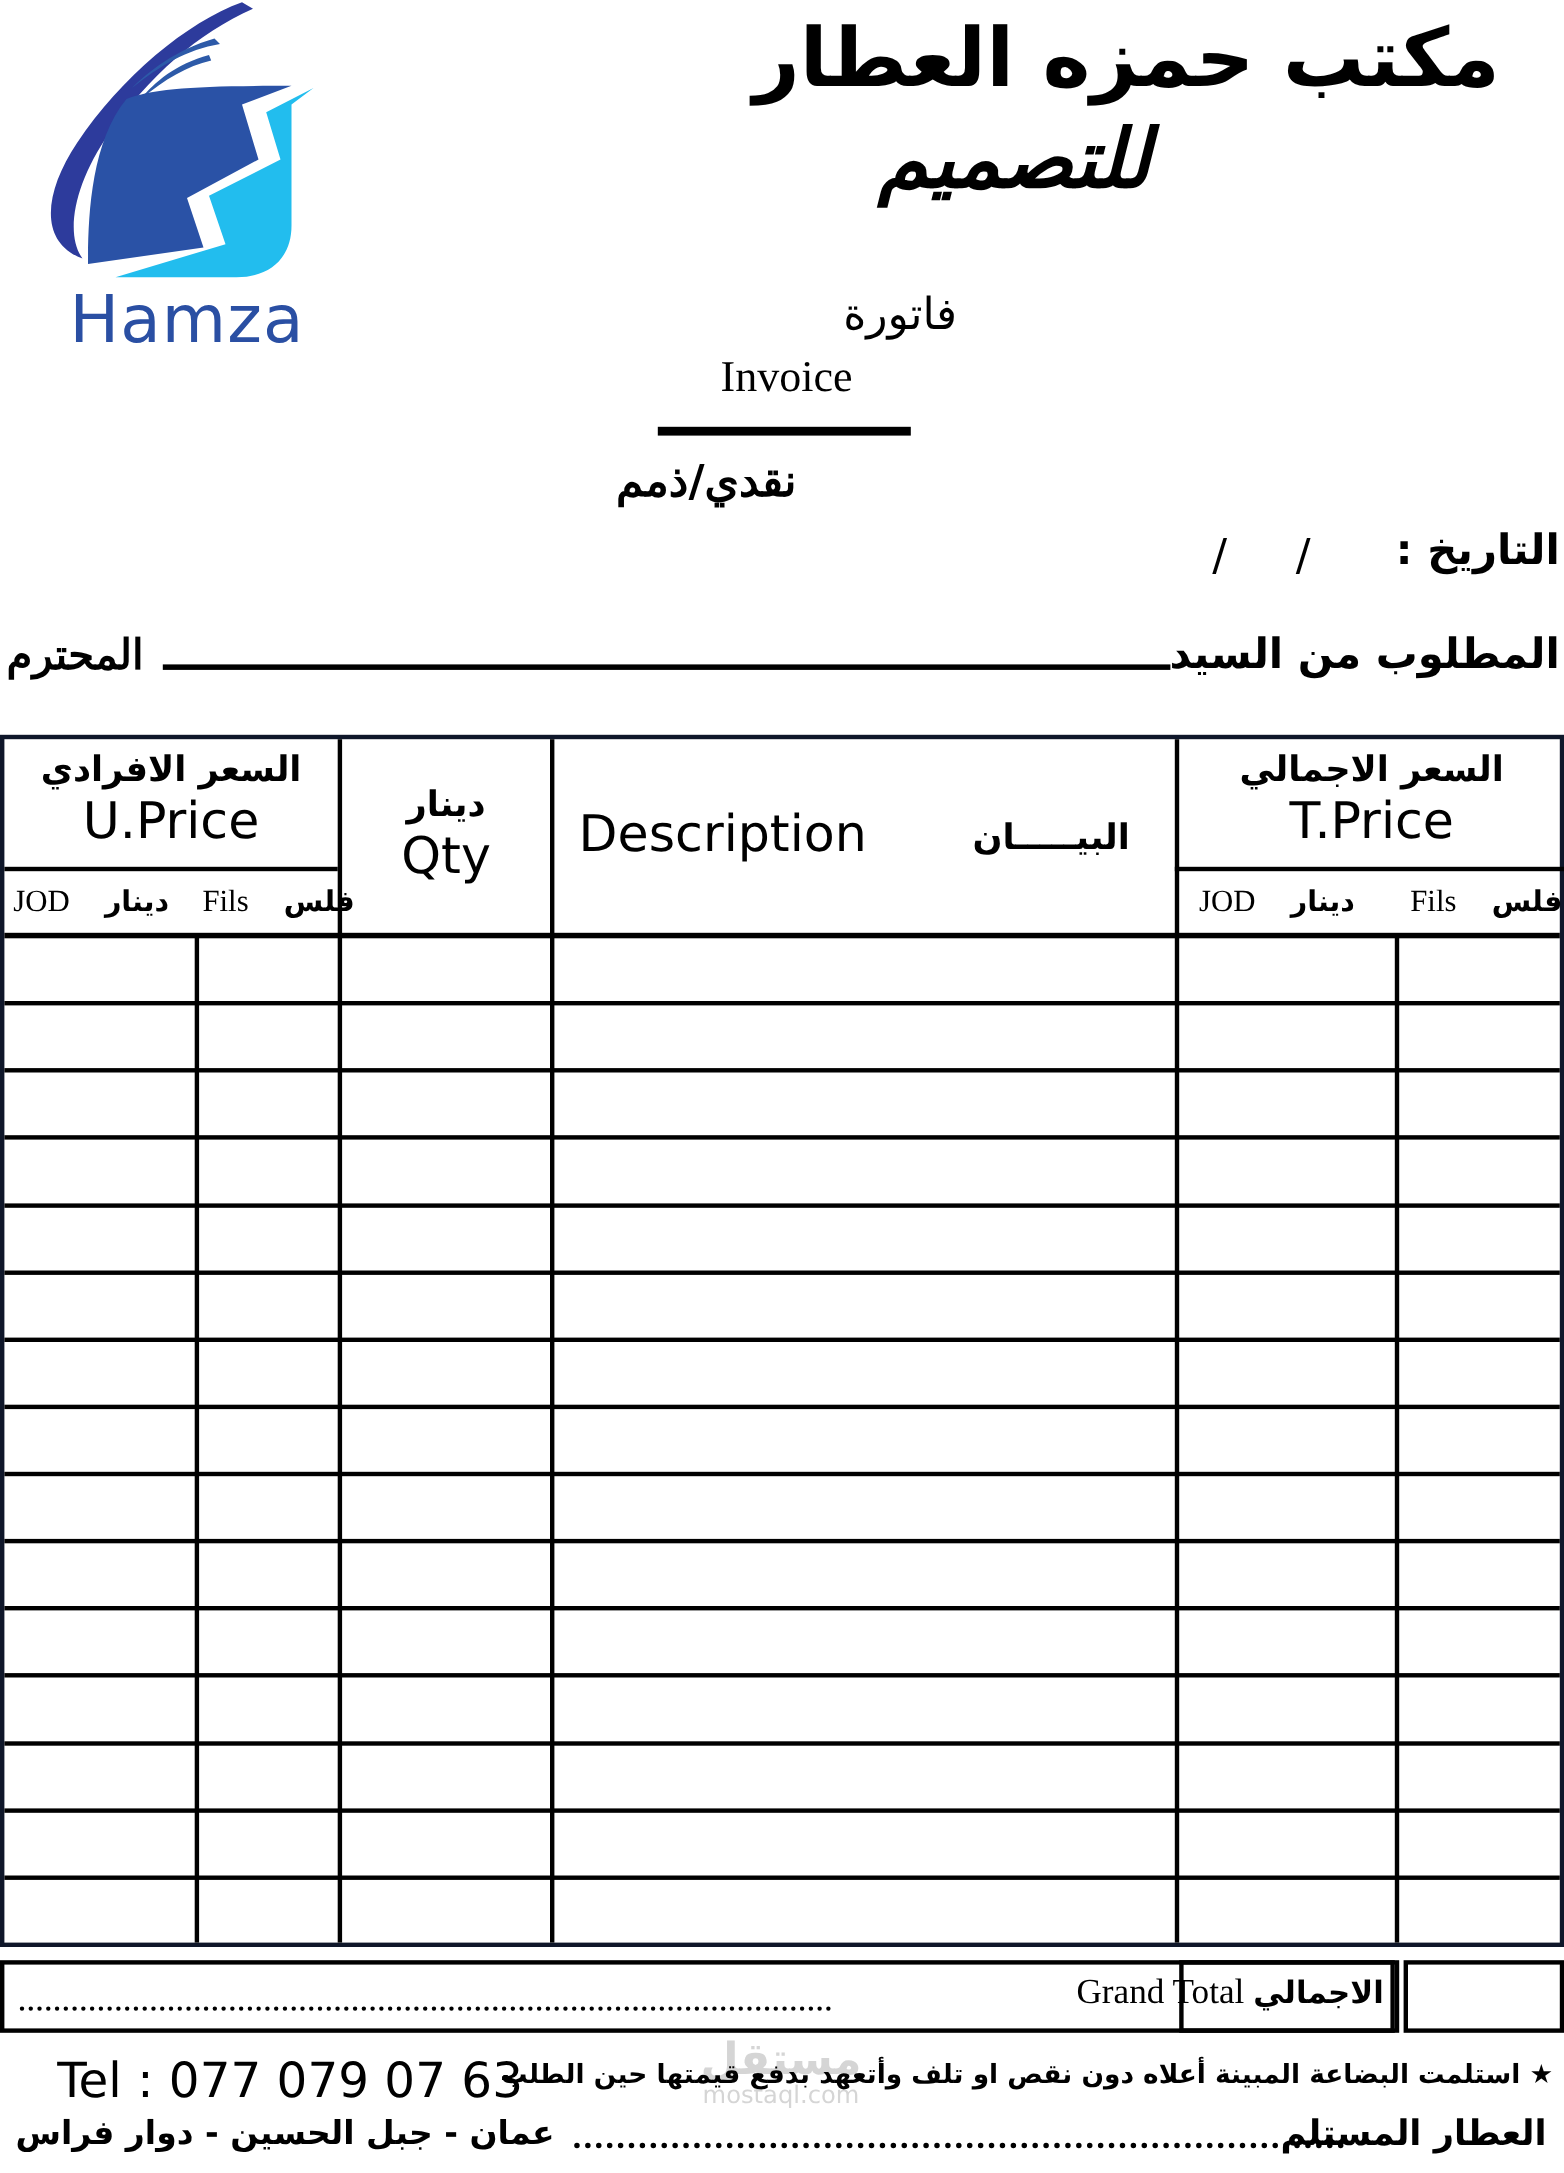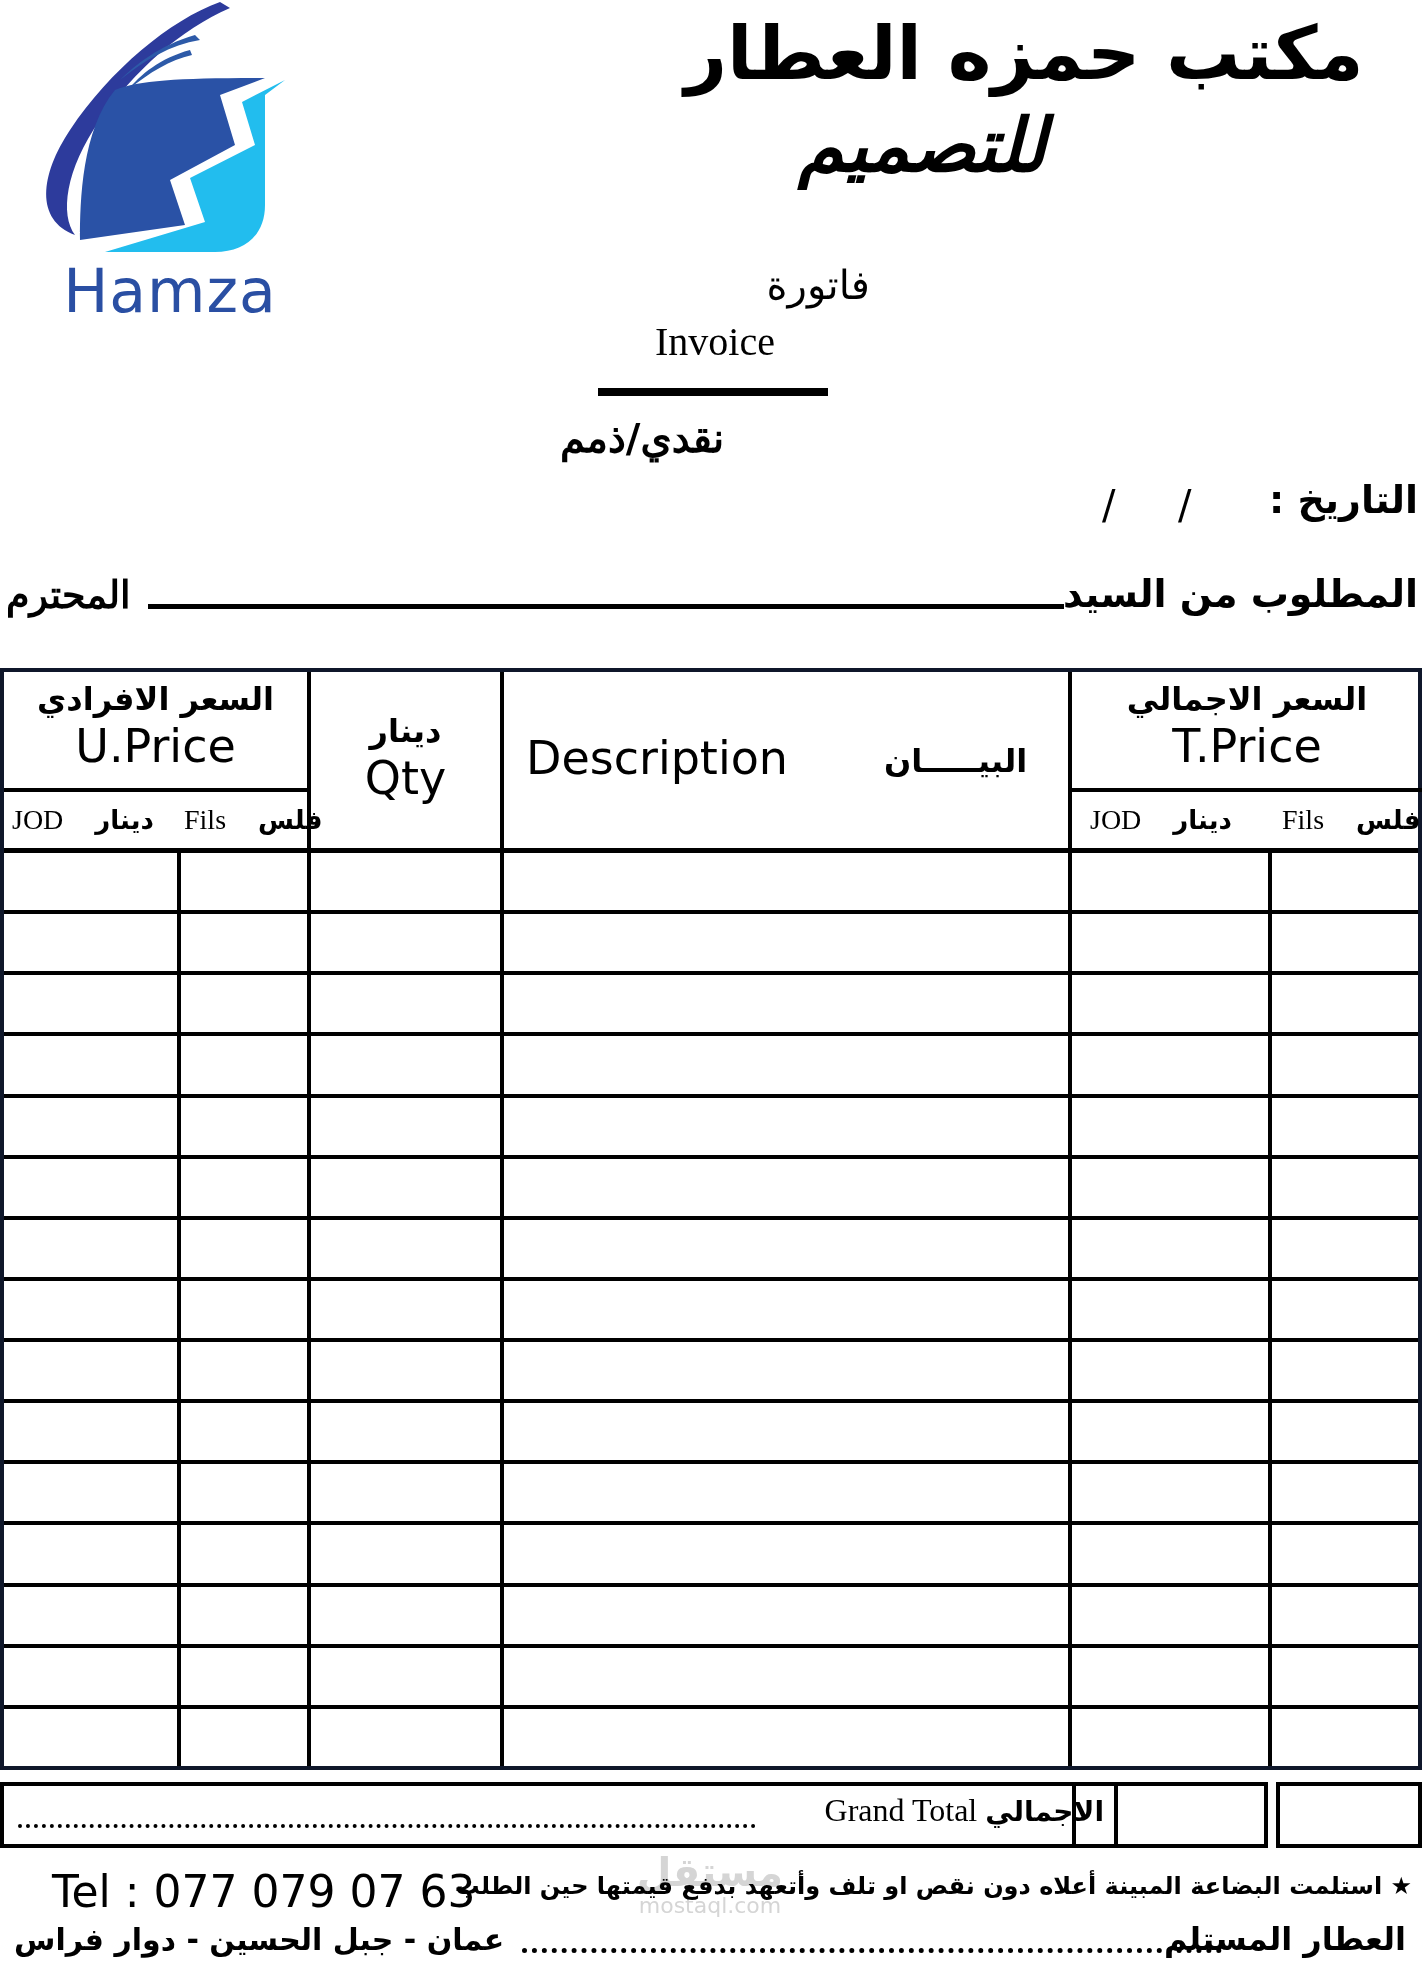--- a/index.html
+++ b/index.html
@@ -37,21 +37,21 @@
   .hline { position: absolute; left: 0; height: 4px; background: #000; }
   .hdr { position: absolute; text-align: center; }
   .hdr-ar { font-family: "DejaVu Sans", sans-serif; font-weight: bold; font-size: 32px; direction: rtl; line-height: 38px; }
   .hdr-en { font-family: "DejaVu Sans", sans-serif; font-size: 46px; line-height: 56px; }
   .sub { position: absolute; font-family: "Liberation Serif", serif; font-size: 28px; line-height: 56px; white-space: nowrap; }
   .sub b { font-family: "DejaVu Sans", sans-serif; font-weight: bold; font-size: 26px; margin-left: 25px; }
   .row { position: absolute; left: 0; width: 100%; }
   .cell { position: absolute; top: 0; bottom: 0; }
 
   
-  #gt-box { left: 0px; top: 1782px; width: 1118px; height: 66px; border: 4px solid #000; padding-left: 44px; }
+  #gt-box { left: 0px; top: 1782px; width: 1272px; height: 66px; border: 4px solid #000; padding-left: 44px; }
   #gt-dots { position: absolute; left: 14px; bottom: 16px; width: 738px; height: 4px; border-bottom: 4px dotted #000; }
   #gt-label { position: absolute; right: 10px; top: 6px; font-family: "Liberation Serif", serif; font-size: 32px; white-space: nowrap; }
   #gt-label b { font-family: "DejaVu Sans", sans-serif; font-weight: bold; font-size: 28px; }
   #gt-jod { left: 1072px; top: 1782px; width: 196px; height: 66px; border: 4px solid #000; }
   #gt-fils { left: 1276px; top: 1782px; width: 146px; height: 66px; border: 4px solid #000; }
 
   
   #tel { left: 52px; top: 1866px; font-family: "DejaVu Sans", sans-serif; font-size: 44px; white-space: nowrap; }
   #address { left: 14px; top: 1922px; font-family: "DejaVu Sans", sans-serif; font-weight: bold; font-size: 30px; direction: rtl; white-space: nowrap; }
   #note { right: 10px; top: 1872px; font-family: "DejaVu Sans", sans-serif; font-weight: bold; font-size: 24px; direction: rtl; white-space: nowrap; }

